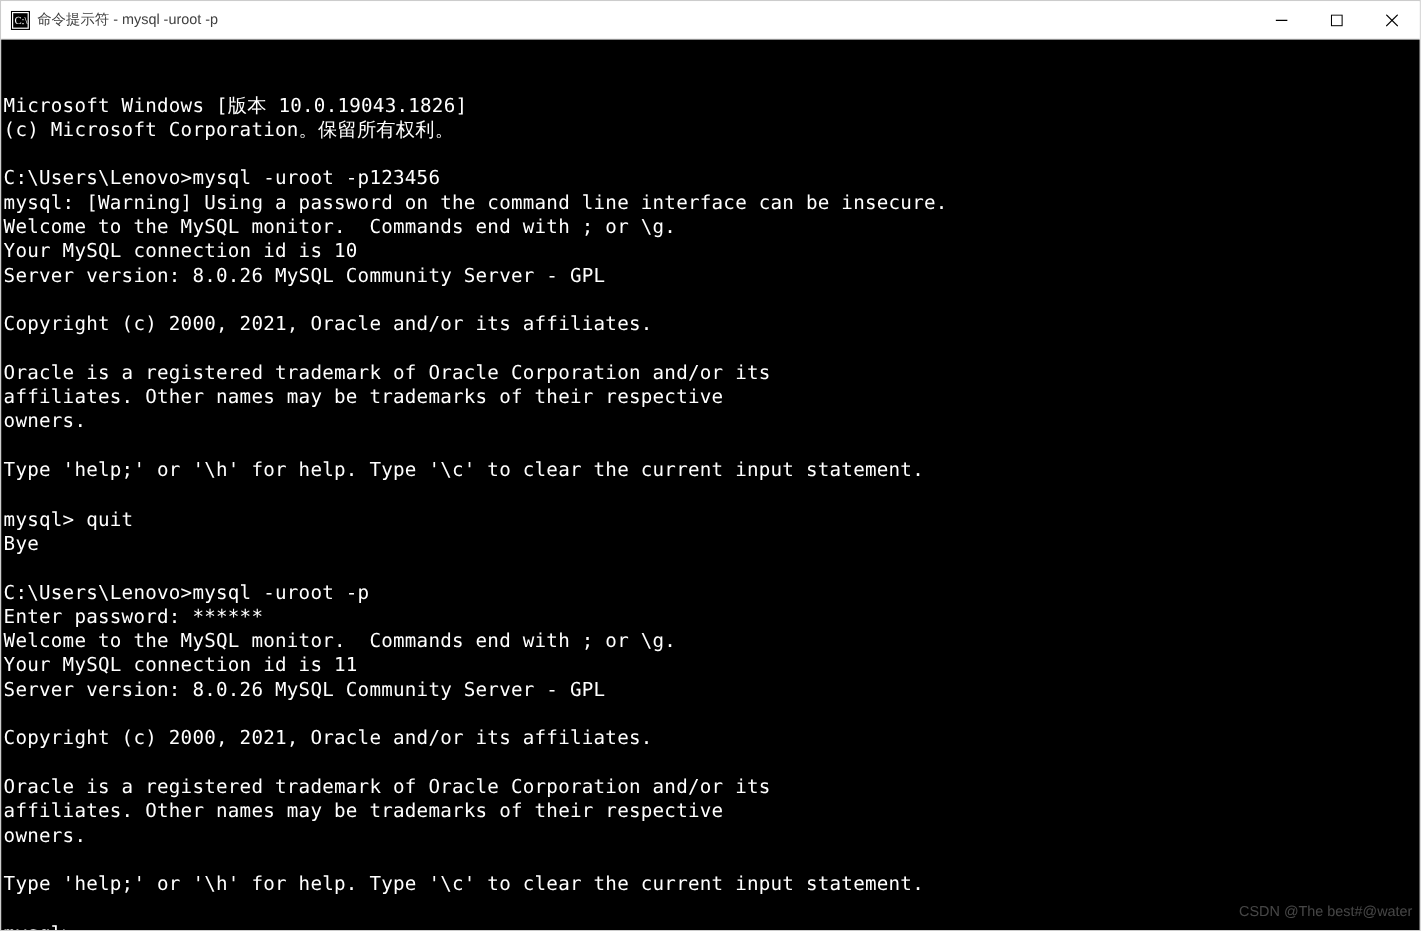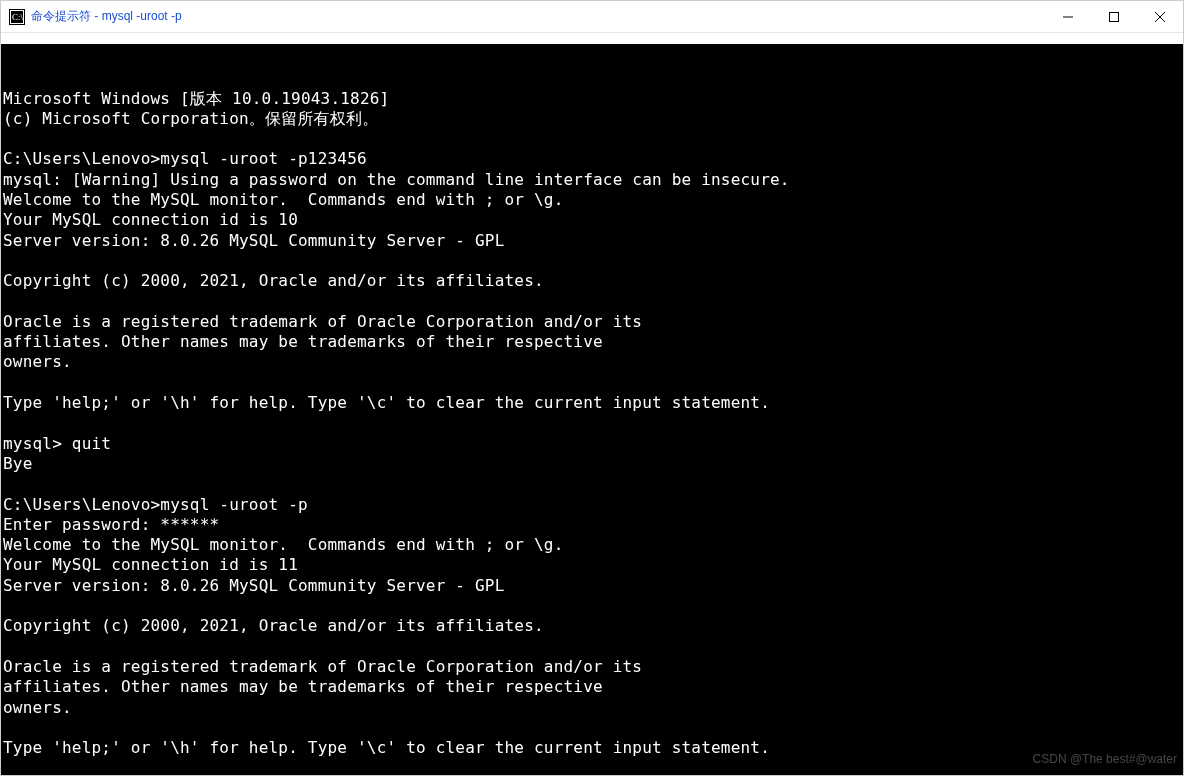--- a/index.html
+++ b/index.html
@@ -1,24 +1,24 @@
 <!DOCTYPE html>
 <html><head>
 <meta charset="utf-8">
 <style>
 * { margin: 0; padding: 0; box-sizing: border-box; }
 html, body { width: 1184px; height: 776px; overflow: hidden; font-family: "Segoe UI", "Microsoft YaHei", sans-serif; background: #fff; }
 .window { width: 1184px; height: 776px; display: flex; flex-direction: column; border: 1px solid #ccc; }
 .titlebar { height: 32px; background: #fff; display: flex; align-items: center; padding-left: 8px; position: relative; border-bottom: 1px solid #e5e5e5; }
 .titlebar .app-icon { width: 16px; height: 16px; margin-right: 6px; display: inline-flex; align-items: center; justify-content: center; }
-.titlebar .title-text { font-size: 12px; color: #1d4ed8; }
+.titlebar .title-text { font-size: 12px; color: #404040; }
 .win-controls { position: absolute; right: 0; top: 0; height: 32px; display: flex; }
 .win-btn { width: 46px; height: 32px; display: flex; align-items: center; justify-content: center; color: #000; }
 .win-btn svg { stroke: #000; fill: none; }
-.terminal { flex: 1; background: #000; color: #fff; font-family: "NSimSun", "SimSun", "Consolas", monospace; font-size: 16px; line-height: 20.3px; padding: 4px 2px 2px 2px; white-space: pre; overflow: hidden; position: relative; letter-spacing: 0.2px; margin-top: 11px; }
+.terminal { flex: 1; background: #000; color: #fff; font-family: "NSimSun", "SimSun", "Consolas", monospace; font-size: 16px; line-height: 20.3px; padding: 4px 2px 2px 2px; white-space: pre; overflow: hidden; position: relative; letter-spacing: 0.2px; }
 .watermark { position: absolute; right: 6px; bottom: 6px; color: rgba(200,200,200,0.35); font-size: 12px; font-family: Liberation Sans, sans-serif; letter-spacing: 0; }
 </style>
 </head>
 <body>
 
 <div class="window">
   <div class="titlebar">
     <span class="app-icon">
       <svg width="16" height="16" viewBox="0 0 16 16">
         <rect x="0" y="0" width="16" height="16" fill="#000"></rect>

